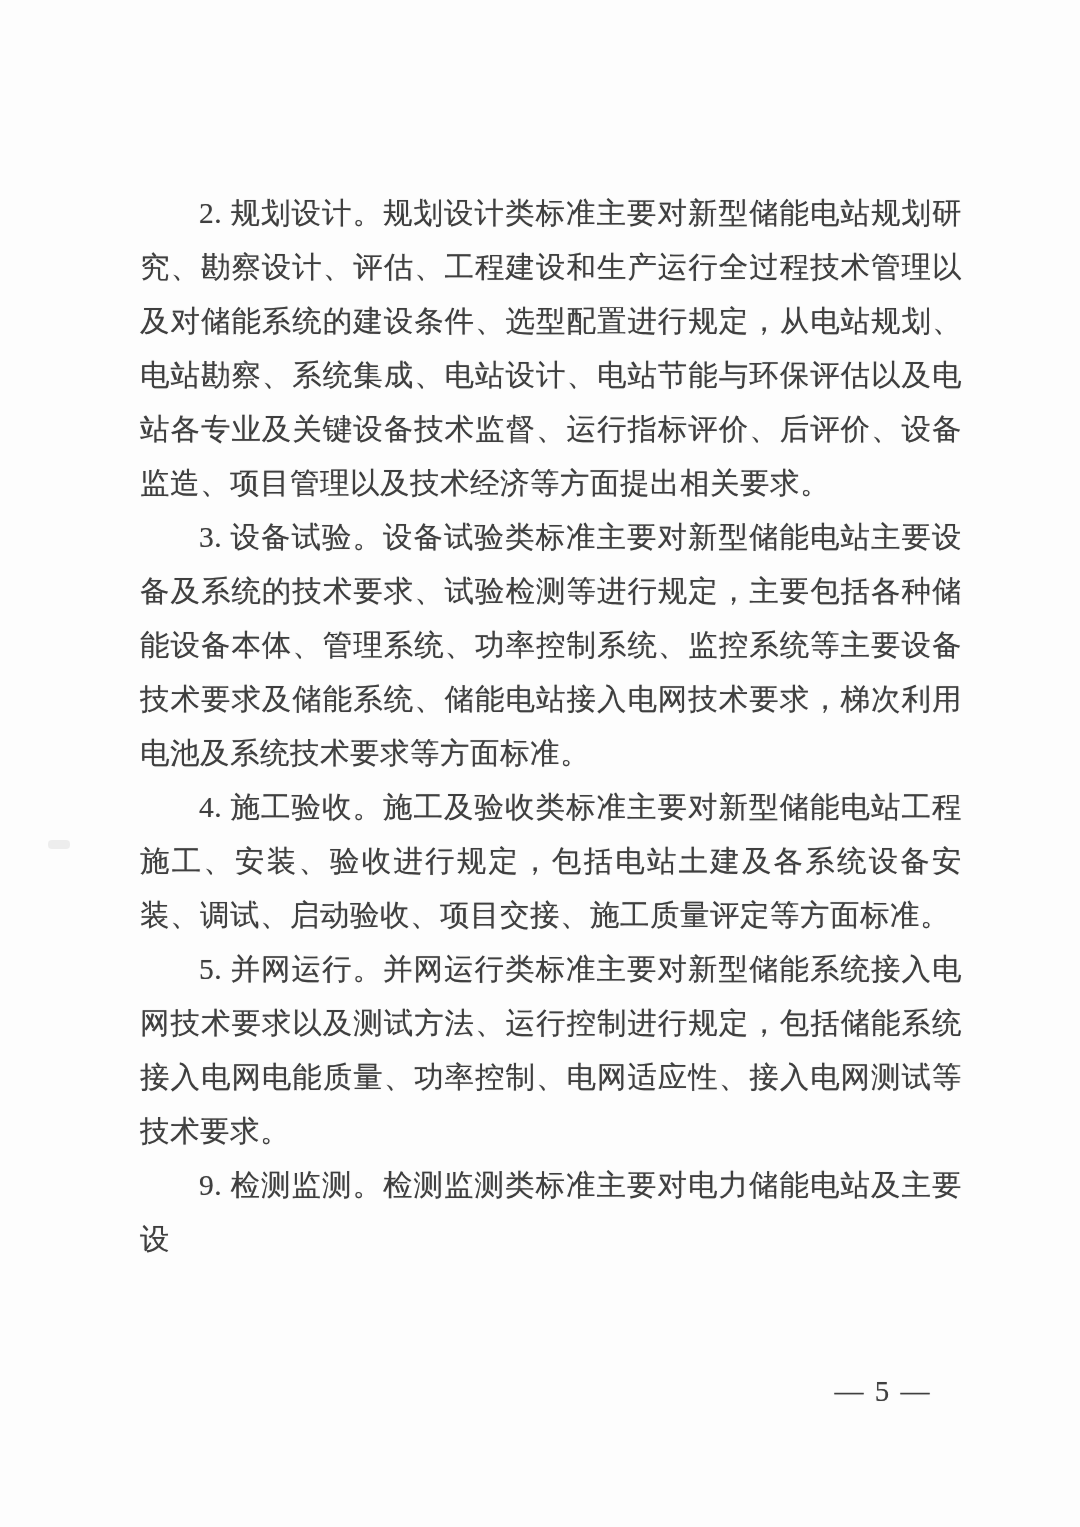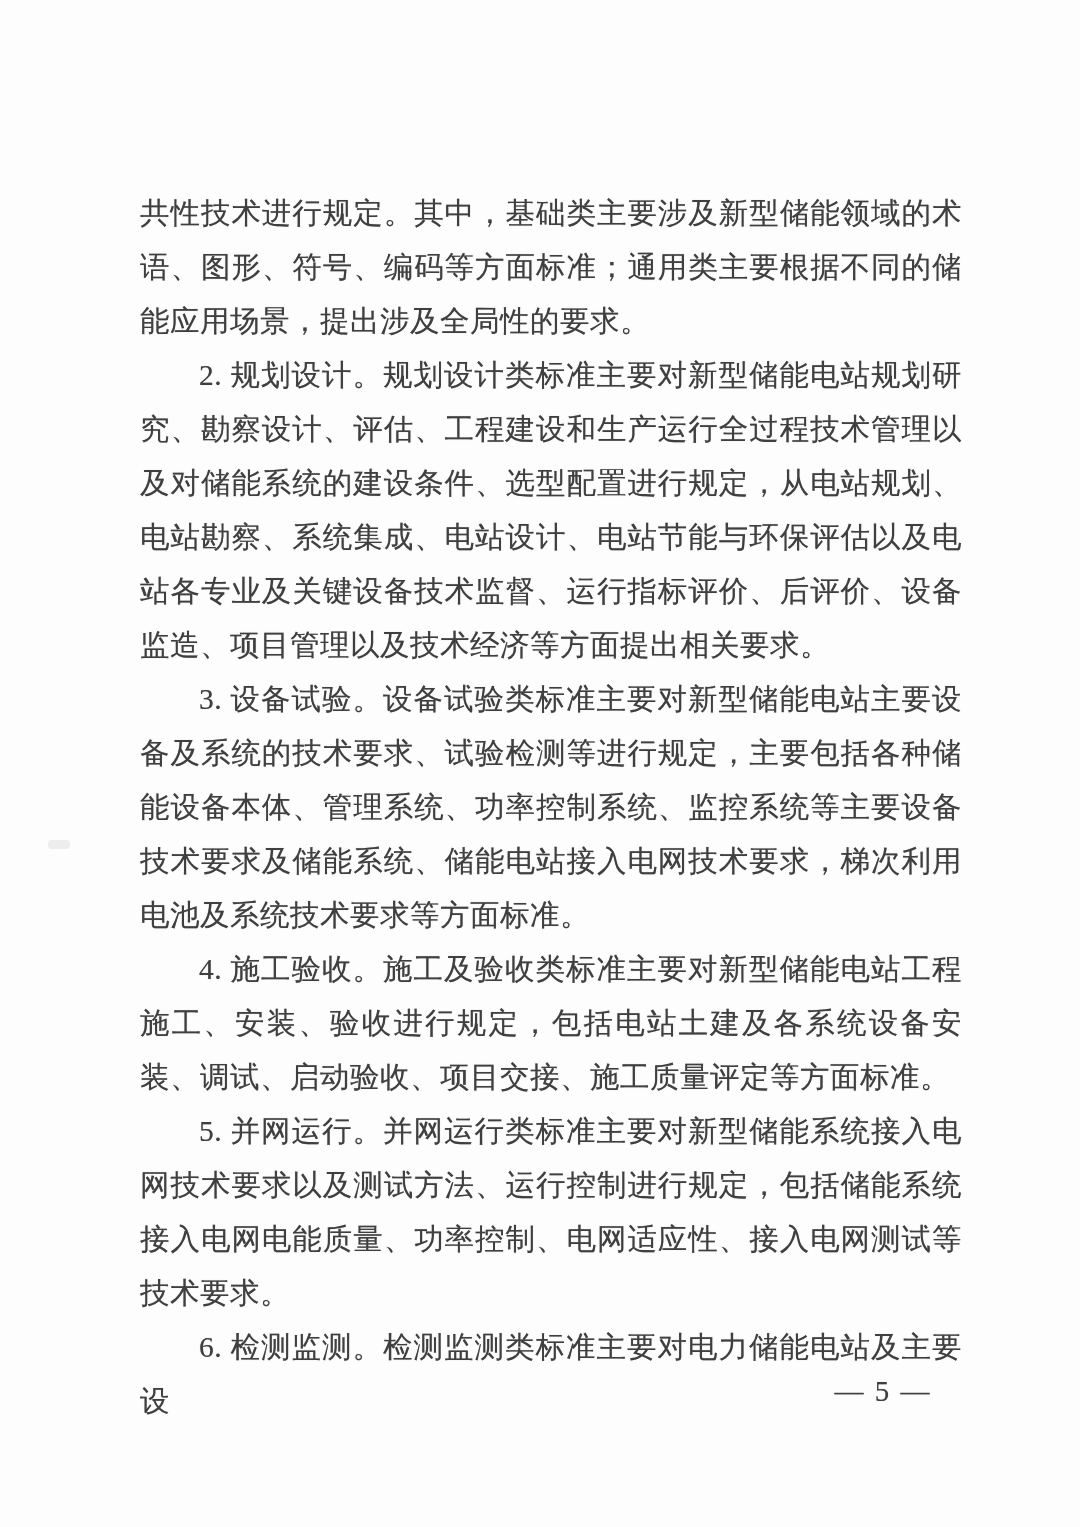--- a/index.html
+++ b/index.html
@@ -59,23 +59,22 @@
   }
 </style>
 </head>
 <body>
 
 <div class="page">
 
   <div class="scan-artifact"></div>
 
   <div class="text-block">
-    <p class="para">共性技术进行规定。其中，基础类主要涉及新型储能领域的术语、图形、符号、编码等方面标准；通用类主要根据不同的储能应用场景，提出涉及全局性的要求。</p>
     <p class="para indent">2. 规划设计。规划设计类标准主要对新型储能电站规划研究、勘察设计、评估、工程建设和生产运行全过程技术管理以及对储能系统的建设条件、选型配置进行规定，从电站规划、电站勘察、系统集成、电站设计、电站节能与环保评估以及电站各专业及关键设备技术监督、运行指标评价、后评价、设备监造、项目管理以及技术经济等方面提出相关要求。</p>
     <p class="para indent">3. 设备试验。设备试验类标准主要对新型储能电站主要设备及系统的技术要求、试验检测等进行规定，主要包括各种储能设备本体、管理系统、功率控制系统、监控系统等主要设备技术要求及储能系统、储能电站接入电网技术要求，梯次利用电池及系统技术要求等方面标准。</p>
     <p class="para indent">4. 施工验收。施工及验收类标准主要对新型储能电站工程施工、安装、验收进行规定，包括电站土建及各系统设备安装、调试、启动验收、项目交接、施工质量评定等方面标准。</p>
     <p class="para indent">5. 并网运行。并网运行类标准主要对新型储能系统接入电网技术要求以及测试方法、运行控制进行规定，包括储能系统接入电网电能质量、功率控制、电网适应性、接入电网测试等技术要求。</p>
-    <p class="para indent">6. 检测监测。检测监测类标准主要对电力储能电站及主要设</p>
+    <p class="para indent">9. 检测监测。检测监测类标准主要对电力储能电站及主要设</p>
   </div>
 
   <div class="page-number">— 5 —</div>
 
 </div>
 
 </body></html>

